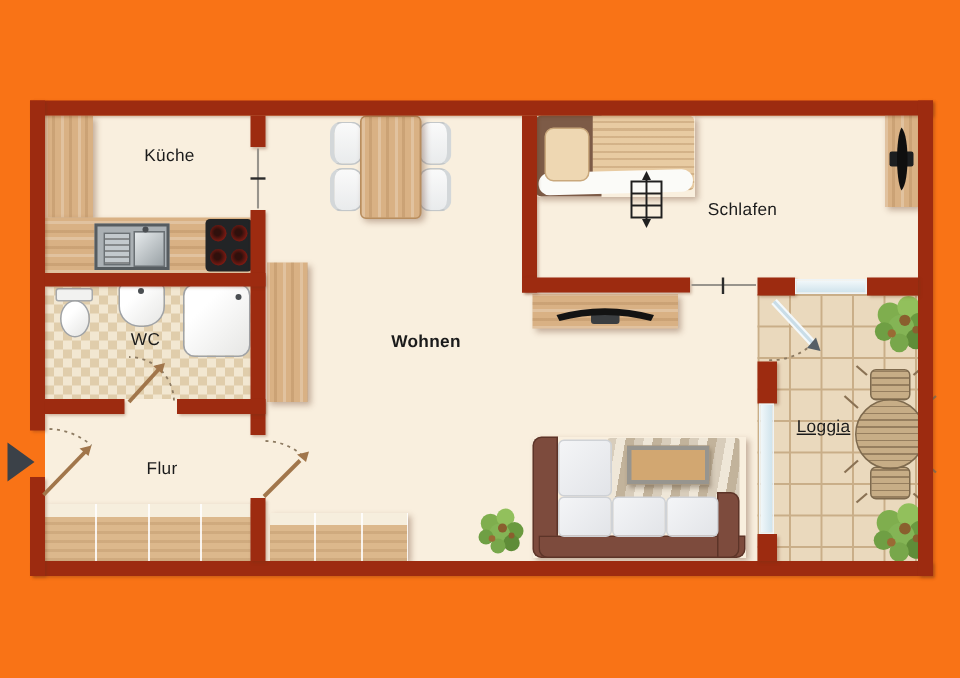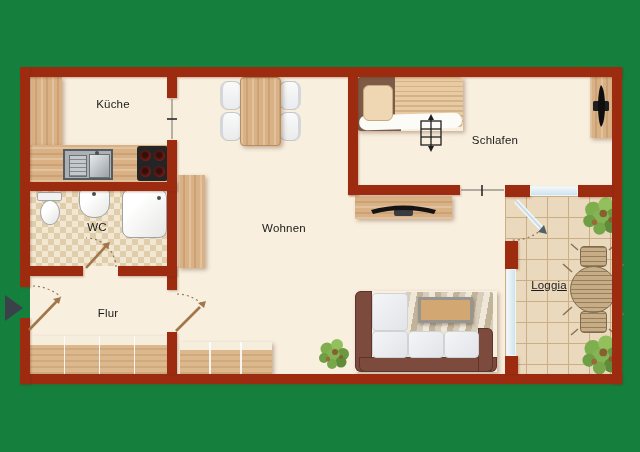--- a/index.html
+++ b/index.html
@@ -1,17 +1,17 @@
 <!DOCTYPE html>
 <html><head>
 <meta charset="utf-8">
 <style>
   html,body{margin:0;padding:0;background:#ffffff;}
   body{font-family:"Liberation Sans", sans-serif;}
-  .stage{position:relative;width:640px;height:452px;background:#15803d;overflow:hidden;}
+  .stage{position:relative;width:640px;height:452px;background:#f97316;overflow:hidden;}
   .abs{position:absolute;}
   .floor{position:absolute;background:#f9efde;z-index:0;}
   .wall{position:absolute;background:#9d2b10;z-index:5;box-shadow:1px 1px 2px rgba(110,50,20,.35);}
   .window{position:absolute;z-index:5;background:linear-gradient(180deg,#f2f8fa,#cfe3ec);border:1px solid #eef3f5;box-sizing:border-box;}
   .window.v{background:linear-gradient(90deg,#f2f8fa,#cfe3ec);}
   .tiles-wc{position:absolute;z-index:1;background-color:#f0e4cc;
     background-image:conic-gradient(#e0cdab 25%, #f2e7d1 0 50%, #e0cdab 0 75%, #f2e7d1 0),
       repeating-linear-gradient(0deg, rgba(150,110,70,.10) 0 6px, rgba(0,0,0,0) 6px 24px);
     background-size:12px 12px, 24px 24px;}
   .tiles-loggia{position:absolute;z-index:1;background-color:#ead9bd;
@@ -239,18 +239,18 @@
     </g>
 
     <g>
       <rect x="593" y="101" width="16" height="10" rx="1.5" fill="#1c1e20"></rect>
       <path d="M 601,85 C 604,88 605,98 605,106 C 605,114 604,124 601,127 C 599,124 598,114 598,106 C 598,98 599,88 601,85 Z" fill="#0f0f0f"></path>
     </g>
   </svg>
 
   <span class="label" style="left:113px;top:104px;">Küche</span>
   <span class="label" style="left:495px;top:140px;">Schlafen</span>
-  <span class="label" style="left:284px;top:228px;">Wohnen</span>
+  <span class="label" style="left:284px;top:228px;font-weight:bold;">Wohnen</span>
   <span class="label" style="left:97px;top:227px;">WC</span>
   <span class="label" style="left:108px;top:313px;">Flur</span>
   <span class="label" style="left:549px;top:285px;text-decoration:underline;">Loggia</span>
 
 </div>
 
 </body></html>

